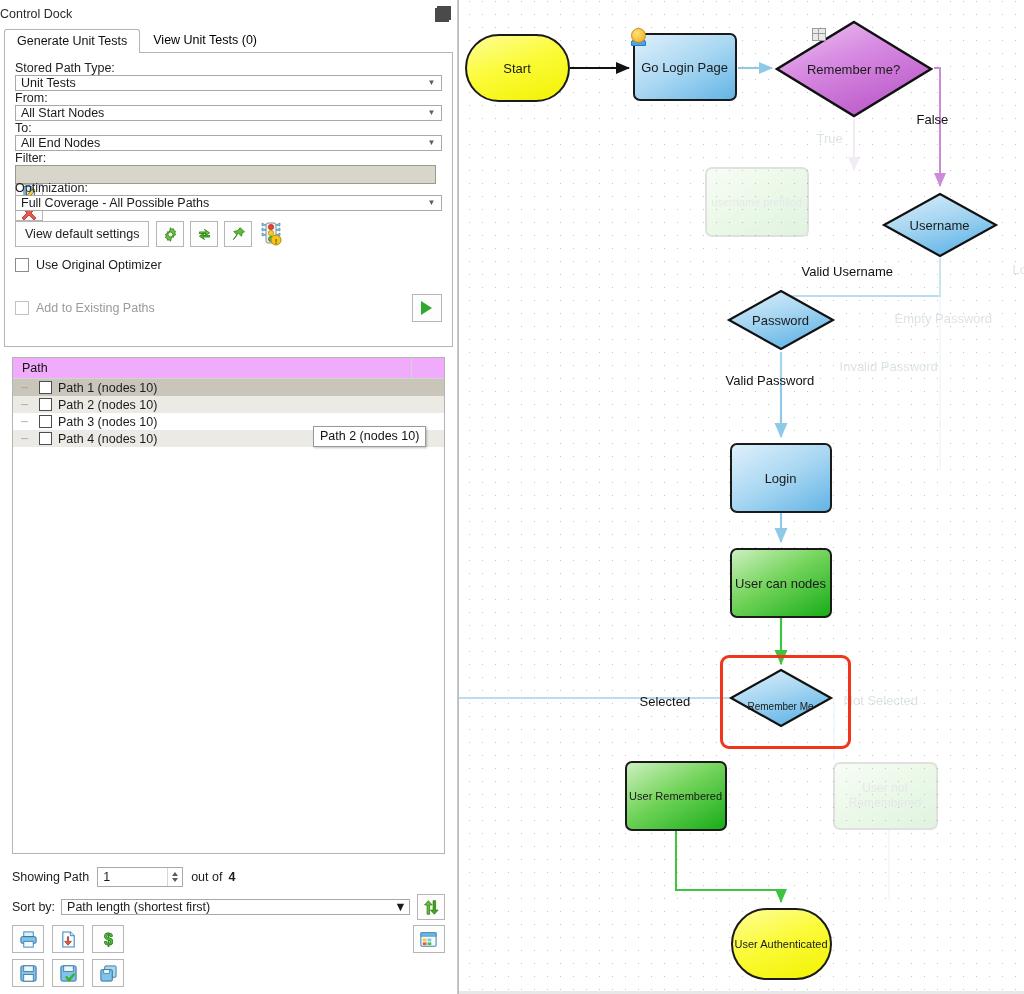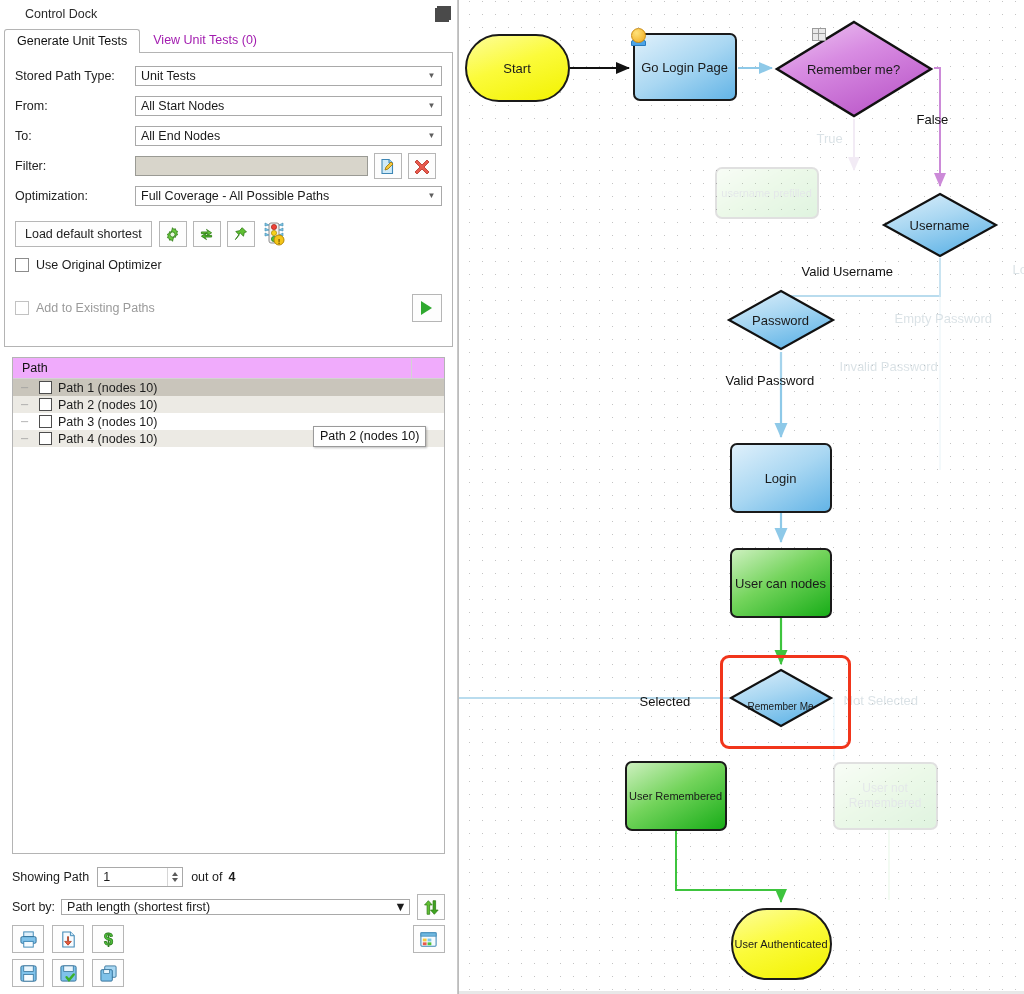--- a/index.html
+++ b/index.html
@@ -29,21 +29,21 @@
     height: 994px;
     background: #ffffff;
     position: relative;
     box-sizing: border-box;
     border-right: 1px solid #c8c8c8;
   }
   .dock-title-bar {
     height: 28px;
     display: flex;
     align-items: center;
-    padding: 0 6px 0 25px;
+    padding: 0 6px 0 0;
     background: #ffffff;
   }
   .dock-title {
     font-size: 12.5px;
     color: #2a2a2a;
     flex: 1;
   }
   .dock-restore-icon {
     width: 16px;
     height: 16px;
@@ -89,38 +89,38 @@
   .tab.active {
     background: #ffffff;
     z-index: 3;
     border-color: #b4b4b4;
     color: #111;
   }
   .tab.inactive {
     background: #ffffff;
     border-color: transparent;
     border-bottom: 1px solid #b4b4b4;
-    color: #a21caf;
+    color: #000000;
   }
   .tab-panel {
     border: 1px solid #b4b4b4;
     border-top: 1px solid #b4b4b4;
     margin: 0 4px;
     background: #ffffff;
     padding: 8px 10px 10px 10px;
     position: relative;
     z-index: 1;
     height: 295px;
     box-sizing: border-box;
   }
 
   .form-row {
     display: flex;
-    align-items: center;
     height: 30px;
+    flex-direction: column;
   }
   .form-label {
     width: 120px;
     font-size: 12.5px;
     color: #222;
   }
   .combo {
     flex: 1;
     height: 20px;
     border: 1px solid #a9a9a9;
@@ -510,21 +510,21 @@
 
       <div class="form-row">
         <div class="form-label">Optimization:</div>
         <div class="combo">
           <span class="val">Full Coverage - All Possible Paths</span>
           <span class="arrow">▼</span>
         </div>
       </div>
 
       <div class="btn-row">
-        <div class="push-btn">Load default shortest</div>
+        <div class="push-btn">View default settings</div>
         <div class="icon-btn">
           <svg width="17" height="17" viewBox="0 0 20 20">
             <path d="M10 2l1.3 1.8 2.2-.5.4 2.2 2.1.8-1 2 1 2-2.1.8-.4 2.2-2.2-.5L10 18l-1.3-1.8-2.2.5-.4-2.2-2.1-.8 1-2-1-2 2.1-.8.4-2.2 2.2.5z" fill="#69c93c" stroke="#2f7d17" stroke-width="1"></path>
             <circle cx="10" cy="10" r="3" fill="#e8f6dd" stroke="#2f7d17" stroke-width="1"></circle>
           </svg>
         </div>
         <div class="icon-btn">
           <svg width="17" height="17" viewBox="0 0 20 20">
             <path d="M4 7h8l-2-3 6 4-6 4 2-3H4z" fill="#69c93c" stroke="#2f7d17" stroke-width="1"></path>
             <path d="M16 13H8l2 3-6-4 6-4-2 3h8z" fill="#4eb828" stroke="#2f7d17" stroke-width="1"></path>
@@ -747,21 +747,21 @@
             <stop offset="0.45" stop-color="#d88ce2"></stop>
             <stop offset="1" stop-color="#bd5ccb"></stop>
           </linearGradient>
         </defs>
         <path d="M80,3 L157,50 L80,97 L3,50 Z" fill="url(#gpur)" stroke="#111111" stroke-width="2.5"></path>
       </svg>
       <div class="node-label" style="top:50px">Remember me?</div>
     </div>
     <div class="grid-icon" style="left:353px;top:28px"></div>
 
-    <div class="node process green ghost" style="left:256px;top:167px;width:104px;height:52px">
+    <div class="node process green ghost" style="left:246px;top:167px;width:104px;height:70px">
       <div class="node-label" style="font-size:11px">username prefilled</div>
     </div>
 
     <div class="diamond-wrap" style="left:423px;top:192px">
       <svg width="116" height="66" viewBox="0 0 116 66">
         <defs>
           <linearGradient id="gblu" x1="0" y1="0" x2="0.5" y2="1">
             <stop offset="0" stop-color="#dff0fb"></stop>
             <stop offset="0.5" stop-color="#a9d7f2"></stop>
             <stop offset="1" stop-color="#69b8e8"></stop>

